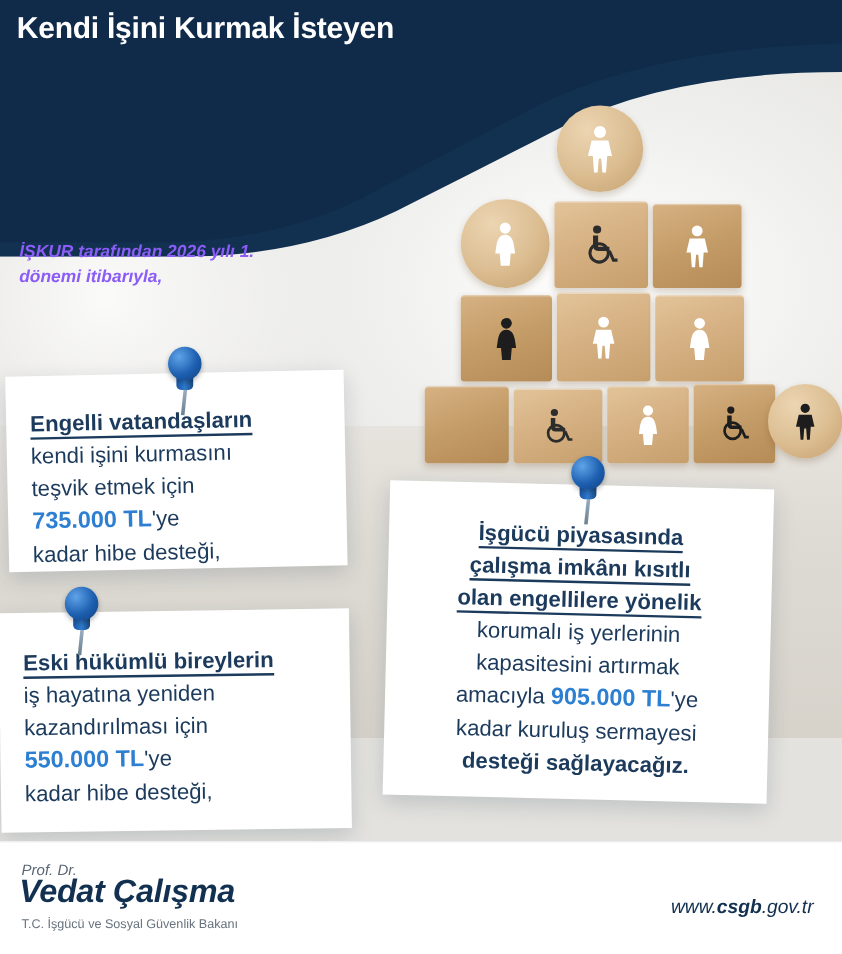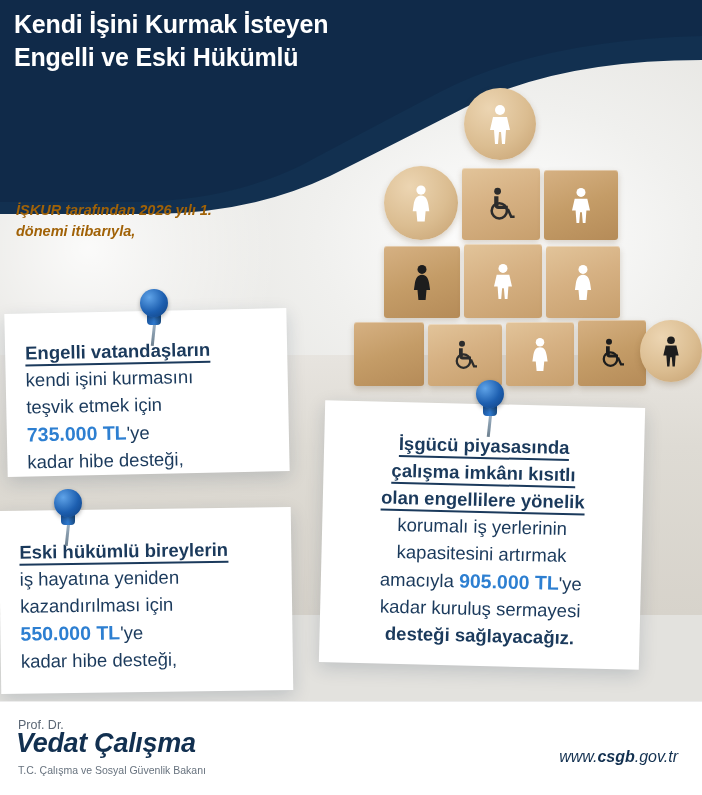--- a/index.html
+++ b/index.html
@@ -94,21 +94,21 @@
     margin-top: 2px;
     display: inline-block;
     border-bottom: 3px solid #ffffff;
     padding-bottom: 1px;
   }
   .subnote {
     position: absolute;
     left: 16px;
     top: 200px;
     width: 210px;
-    color: #a16207;
+    color: #8b5cf6;
     font-size: 14.5px;
     font-style: italic;
     font-weight: bold;
     line-height: 1.42;
     z-index: 6;
   }
 
   
   .blocks {
     position: absolute;
@@ -227,20 +227,21 @@
     left: 0; right: 0; bottom: 0;
     height: 93px;
     background: #ffffff;
     z-index: 8;
     border-top: 1px solid #ececec;
   }
   .sig-title {
     position: absolute;
     left: 18px; top: 16px;
     font-size: 12.5px;
+    font-style: italic;
     color: #5b6775;
     text-align: center;
   }
   .sig-name {
     position: absolute;
     left: 16px; top: 26px;
     font-size: 27px;
     font-style: italic;
     font-weight: bold;
     color: #123050;
@@ -349,21 +350,20 @@
         <path d="M6 13h14l3 13h-4l-1 14h-3l-1-12h-2l-1 12h-3l-1-14H3z" fill="#1d1d1d"></path>
       </svg>
     </div>
   </div>
 
   <div class="header-shape"></div>
   <div class="header-shape2"></div>
 
   <div class="headline">
     <div class="l1">Kendi İşini Kurmak İsteyen</div>
-    <div class="l2">Engelli ve Eski Hükümlü</div>
   </div>
 
   <div class="subnote">İŞKUR tarafından 2026 yılı 1. dönemi itibarıyla,</div>
 
   <div class="card card1">
     <div class="ctext">
       <div class="s19 t-bold"><span class="t-u">Engelli vatandaşların</span></div>
       <div class="s19">kendi işini kurmasını</div>
       <div class="s19">teşvik etmek için</div>
       <div class="s19"><span class="t-blue s20">735.000 TL</span><span>'ye</span></div>
@@ -406,17 +406,17 @@
   </div>
   <div class="pin pin3">
     <div class="needle"></div>
     <div class="neck"></div>
     <div class="head"></div>
   </div>
 
   <div class="footer">
     <div class="sig-title">Prof. Dr.</div>
     <div class="sig-name">Vedat Çalışma</div>
-    <div class="sig-role">T.C. Çalışma ve Sosyal Güvenlik Bakanı</div>
+    <div class="sig-role">T.C. İşgücü ve Sosyal Güvenlik Bakanı</div>
     <div class="site"><span>www.</span><b>csgb</b><span>.gov.tr</span></div>
   </div>
 
 </div>
 
 </body></html>

